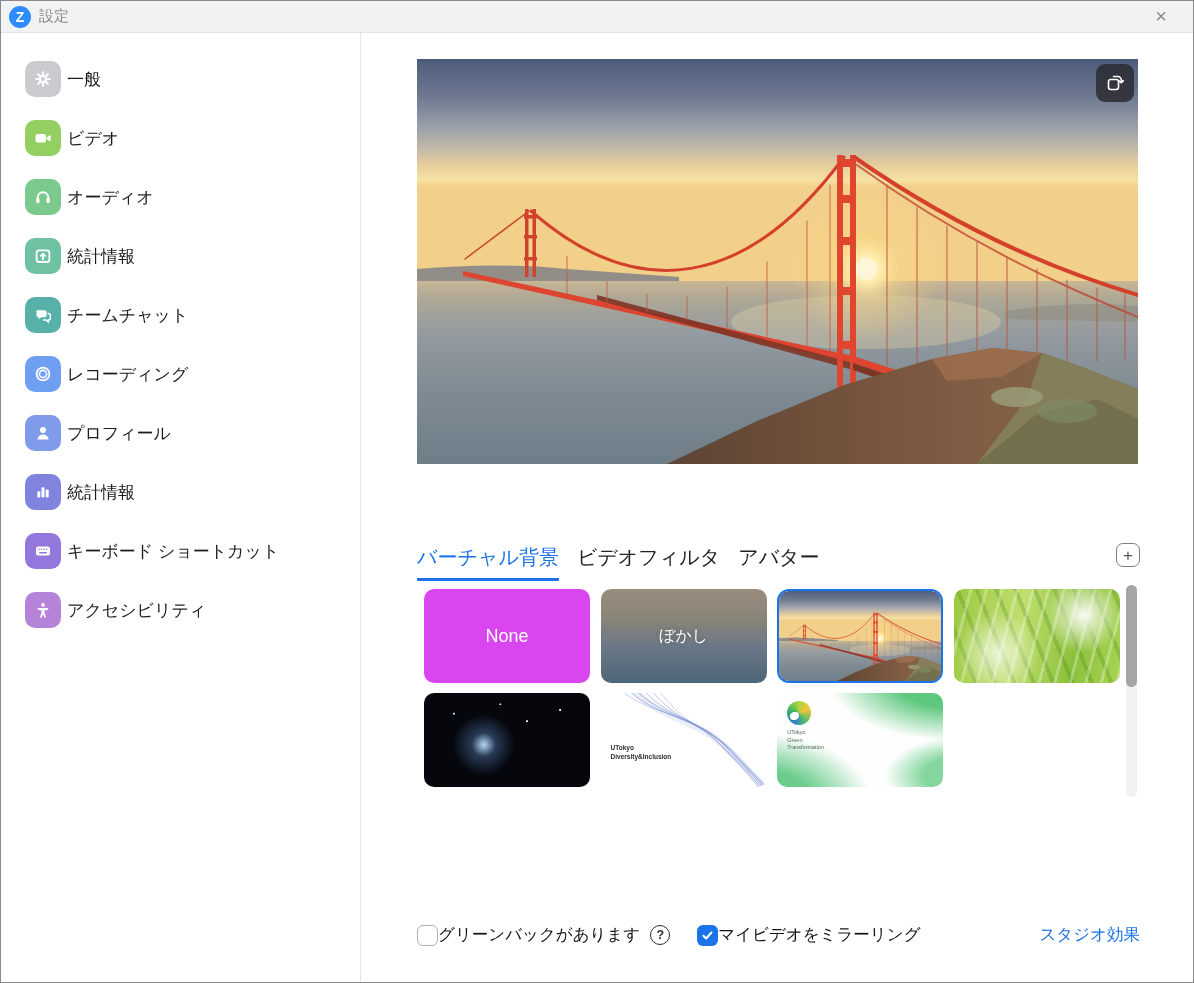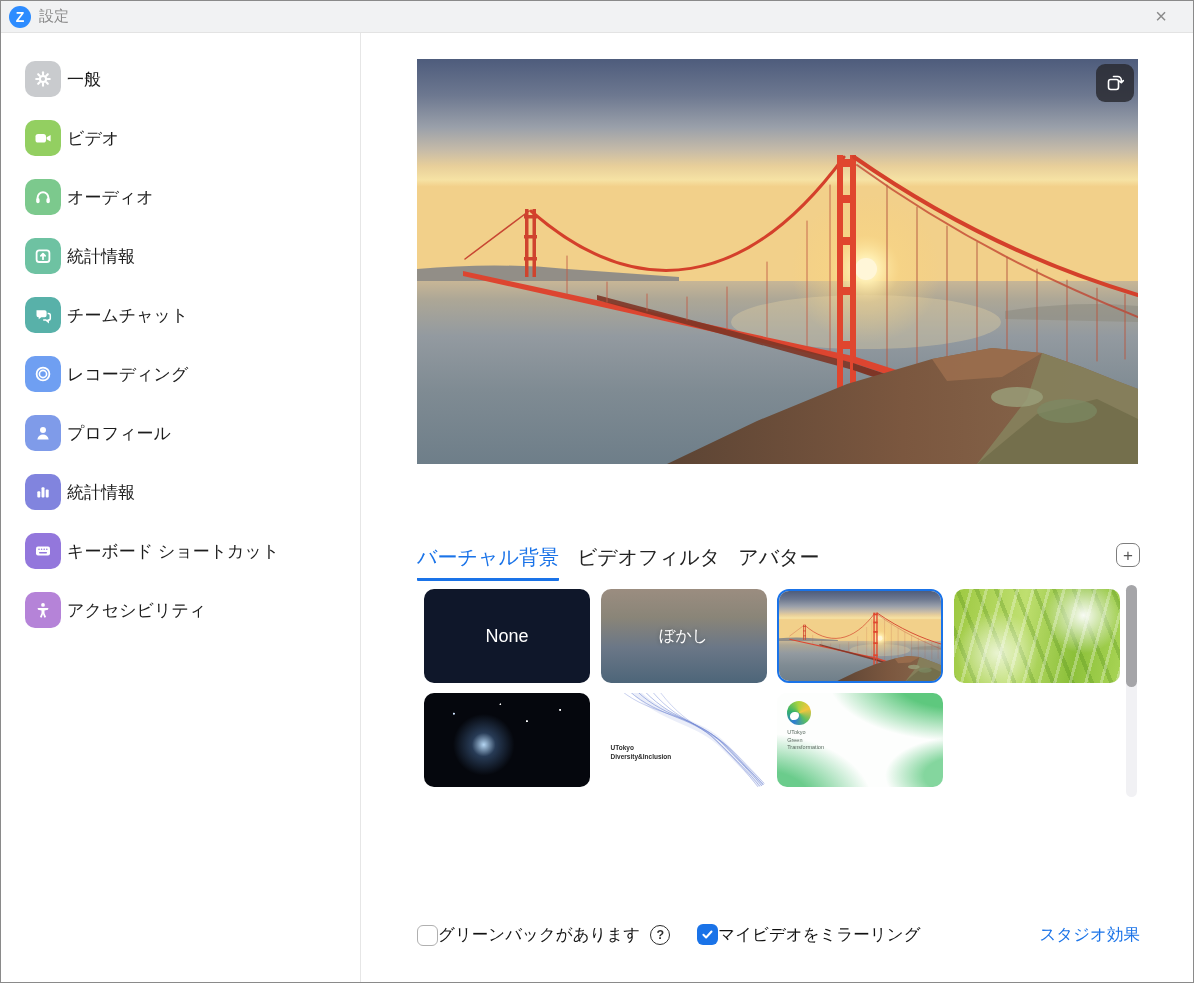--- a/index.html
+++ b/index.html
@@ -41,21 +41,21 @@
   .tab.active{color:#1a73e8;border-bottom-color:#1a73e8;border-radius:1px;}
   .plusbtn{position:absolute;left:755px;top:510px;width:24px;height:24px;border:1.5px solid #7d7d7d;
     border-radius:7px;display:flex;align-items:center;justify-content:center;font-size:17px;color:#555;
     box-sizing:border-box;line-height:1;}
   
   .grid{position:absolute;left:63px;top:556px;width:696px;display:grid;
     grid-template-columns:repeat(4,166px);grid-auto-rows:94px;column-gap:10.6px;row-gap:10px;}
   .thumb{border-radius:10px;overflow:hidden;position:relative;display:flex;align-items:center;
     justify-content:center;}
   .thumb.selected{border:2.5px solid #1a73e8;box-shadow:inset 0 0 0 2px #fff;border-radius:12px;}
-  .none-tile{background:#0f172a;}
+  .none-tile{background:#d946ef;}
   .none-tile span{color:#fff;font-size:18px;}
   .blur-tile{background:linear-gradient(180deg,#9b8d80 0%,#8a8578 30%,#6b7787 62%,#4d6579 100%);}
   .blur-tile span{color:#fff;font-size:16px;text-shadow:0 0 4px rgba(0,0,0,.3);}
   .grass-tile{background:
     radial-gradient(circle at 78% 28%, rgba(255,255,255,.95), rgba(255,255,255,0) 26%),
     radial-gradient(circle at 26% 68%, rgba(255,255,255,.7), rgba(255,255,255,0) 30%),
     repeating-linear-gradient(105deg, rgba(255,255,255,.28) 0 3px, rgba(255,255,255,0) 3px 15px),
     repeating-linear-gradient(68deg, rgba(70,130,20,.25) 0 4px, rgba(0,0,0,0) 4px 18px),
     linear-gradient(100deg,#9cc840,#bfdf70 40%,#8cc03a 72%,#a8d455);}
   .earth-tile{background:
@@ -91,21 +91,21 @@
   .vscroll .vthumb{position:absolute;left:0;top:0;width:11px;height:102px;border-radius:6px;background:#a5a5a8;}
   
   .footer{position:absolute;left:56px;top:889px;width:723px;height:26px;display:flex;align-items:center;}
   .cb{width:21px;height:21px;border-radius:6px;box-sizing:border-box;flex:none;}
   .cb.unchecked{border:1.5px solid #b0b0b0;background:#fff;}
   .cb.checked{background:#1a73e8;display:flex;align-items:center;justify-content:center;}
   .fl{font-size:16.5px;color:#111;margin-left:0;white-space:nowrap;}
   .help{width:20px;height:20px;border-radius:50%;border:1.5px solid #2c2c2c;box-sizing:border-box;
     display:flex;align-items:center;justify-content:center;font-size:12.5px;font-weight:bold;color:#2c2c2c;
     margin-left:10px;}
-  .mirror-group{margin-left:27px;display:flex;align-items:flex-start;}
+  .mirror-group{margin-left:27px;display:flex;align-items:center;}
   .spacer{flex:1;}
   .studio-link{font-size:16.5px;color:#1a73e8;white-space:nowrap;}
 </style>
 </head>
 <body>
 
 <svg width="0" height="0" style="position:absolute">
   <defs>
     <linearGradient id="sky" x1="0" y1="0" x2="0" y2="1">
       <stop offset="0" stop-color="#4e5c7c"></stop>

